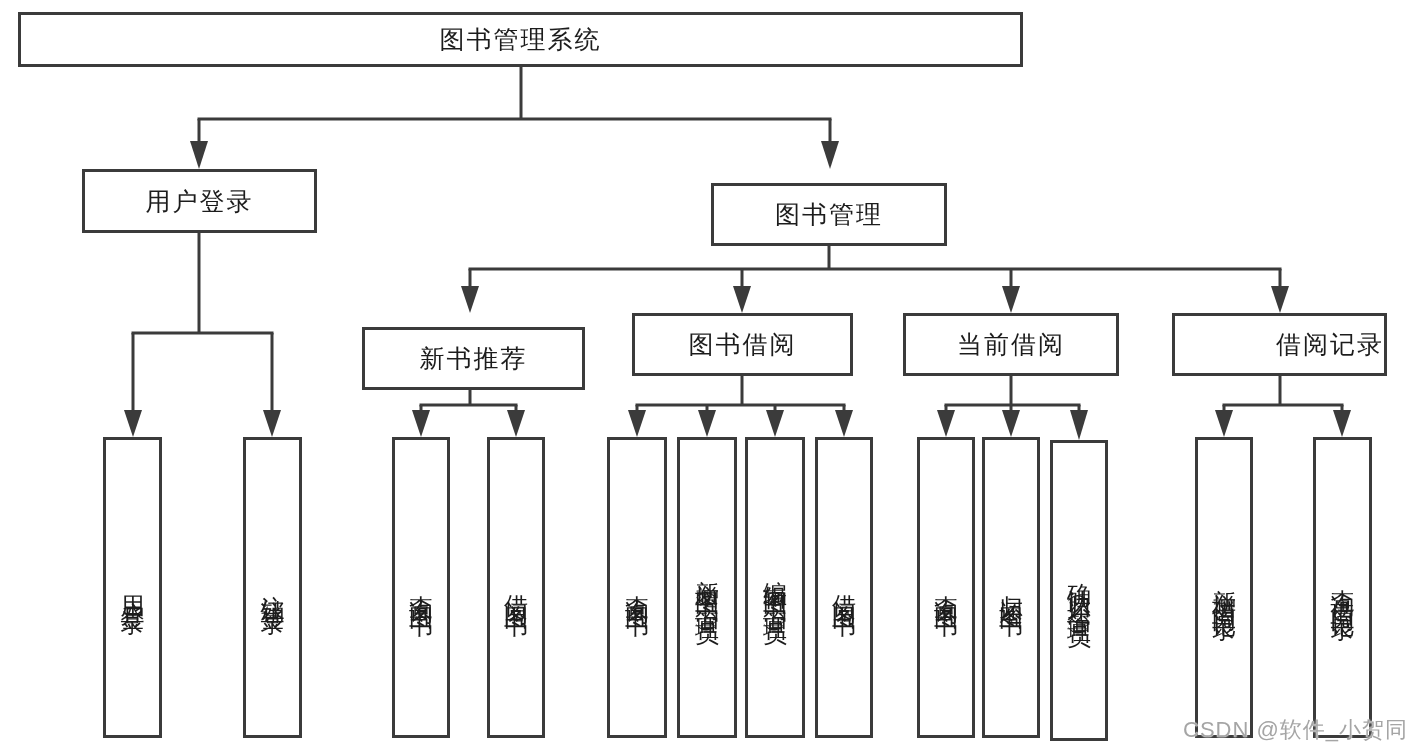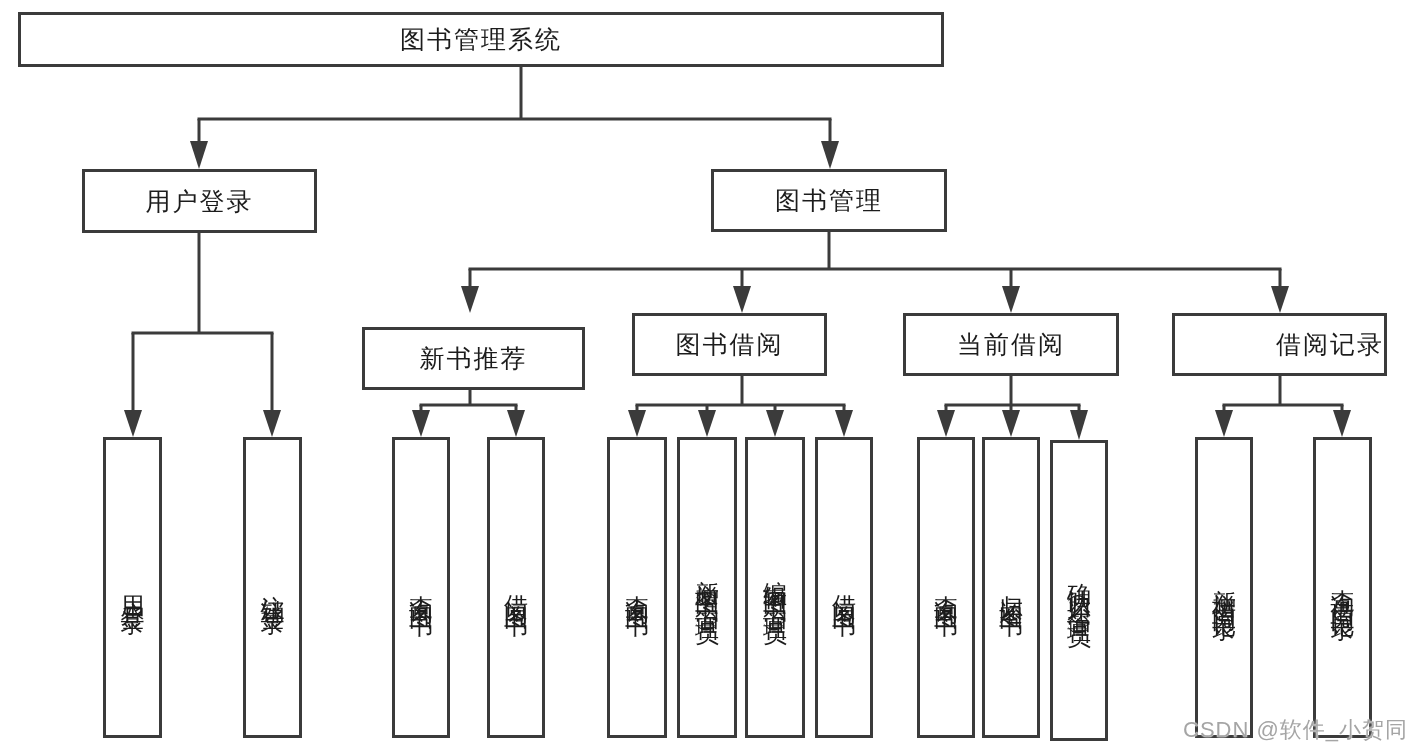--- a/index.html
+++ b/index.html
@@ -91,35 +91,35 @@
       <polygon points="766,410 784,410 775,437"></polygon>
       <polygon points="835,410 853,410 844,437"></polygon>
       <polygon points="937,410 955,410 946,437"></polygon>
       <polygon points="1002,410 1020,410 1011,437"></polygon>
       <polygon points="1070,410 1088,410 1079,440"></polygon>
       <polygon points="1215,410 1233,410 1224,437"></polygon>
       <polygon points="1333,410 1351,410 1342,437"></polygon>
     </g>
   </svg>
 
-  <div class="node h-node" style="left:18px;top:12px;width:926px;height:55px;">
+  <div class="node h-node" style="left:18px;top:12px;width:1005px;height:55px;">
     <span>图书管理系统</span>
   </div>
 
   <div class="node h-node" style="left:82px;top:169px;width:235px;height:64px;">
     <span>用户登录</span>
   </div>
-  <div class="node h-node" style="left:711px;top:169px;width:236px;height:63px;">
+  <div class="node h-node" style="left:711px;top:183px;width:236px;height:63px;">
     <span>图书管理</span>
   </div>
 
   <div class="node h-node" style="left:362px;top:327px;width:223px;height:63px;">
     <span>新书推荐</span>
   </div>
-  <div class="node h-node" style="left:632px;top:313px;width:195px;height:63px;">
+  <div class="node h-node" style="left:632px;top:313px;width:221px;height:63px;">
     <span>图书借阅</span>
   </div>
   <div class="node h-node" style="left:903px;top:313px;width:216px;height:63px;">
     <span>当前借阅</span>
   </div>
   <div class="node h-node" style="left:1172px;top:313px;width:215px;height:63px;justify-content:flex-end;">
     <span>借阅记录</span>
   </div>
 
   <div class="node v-node" style="left:103px;top:437px;width:59px;height:301px;">

